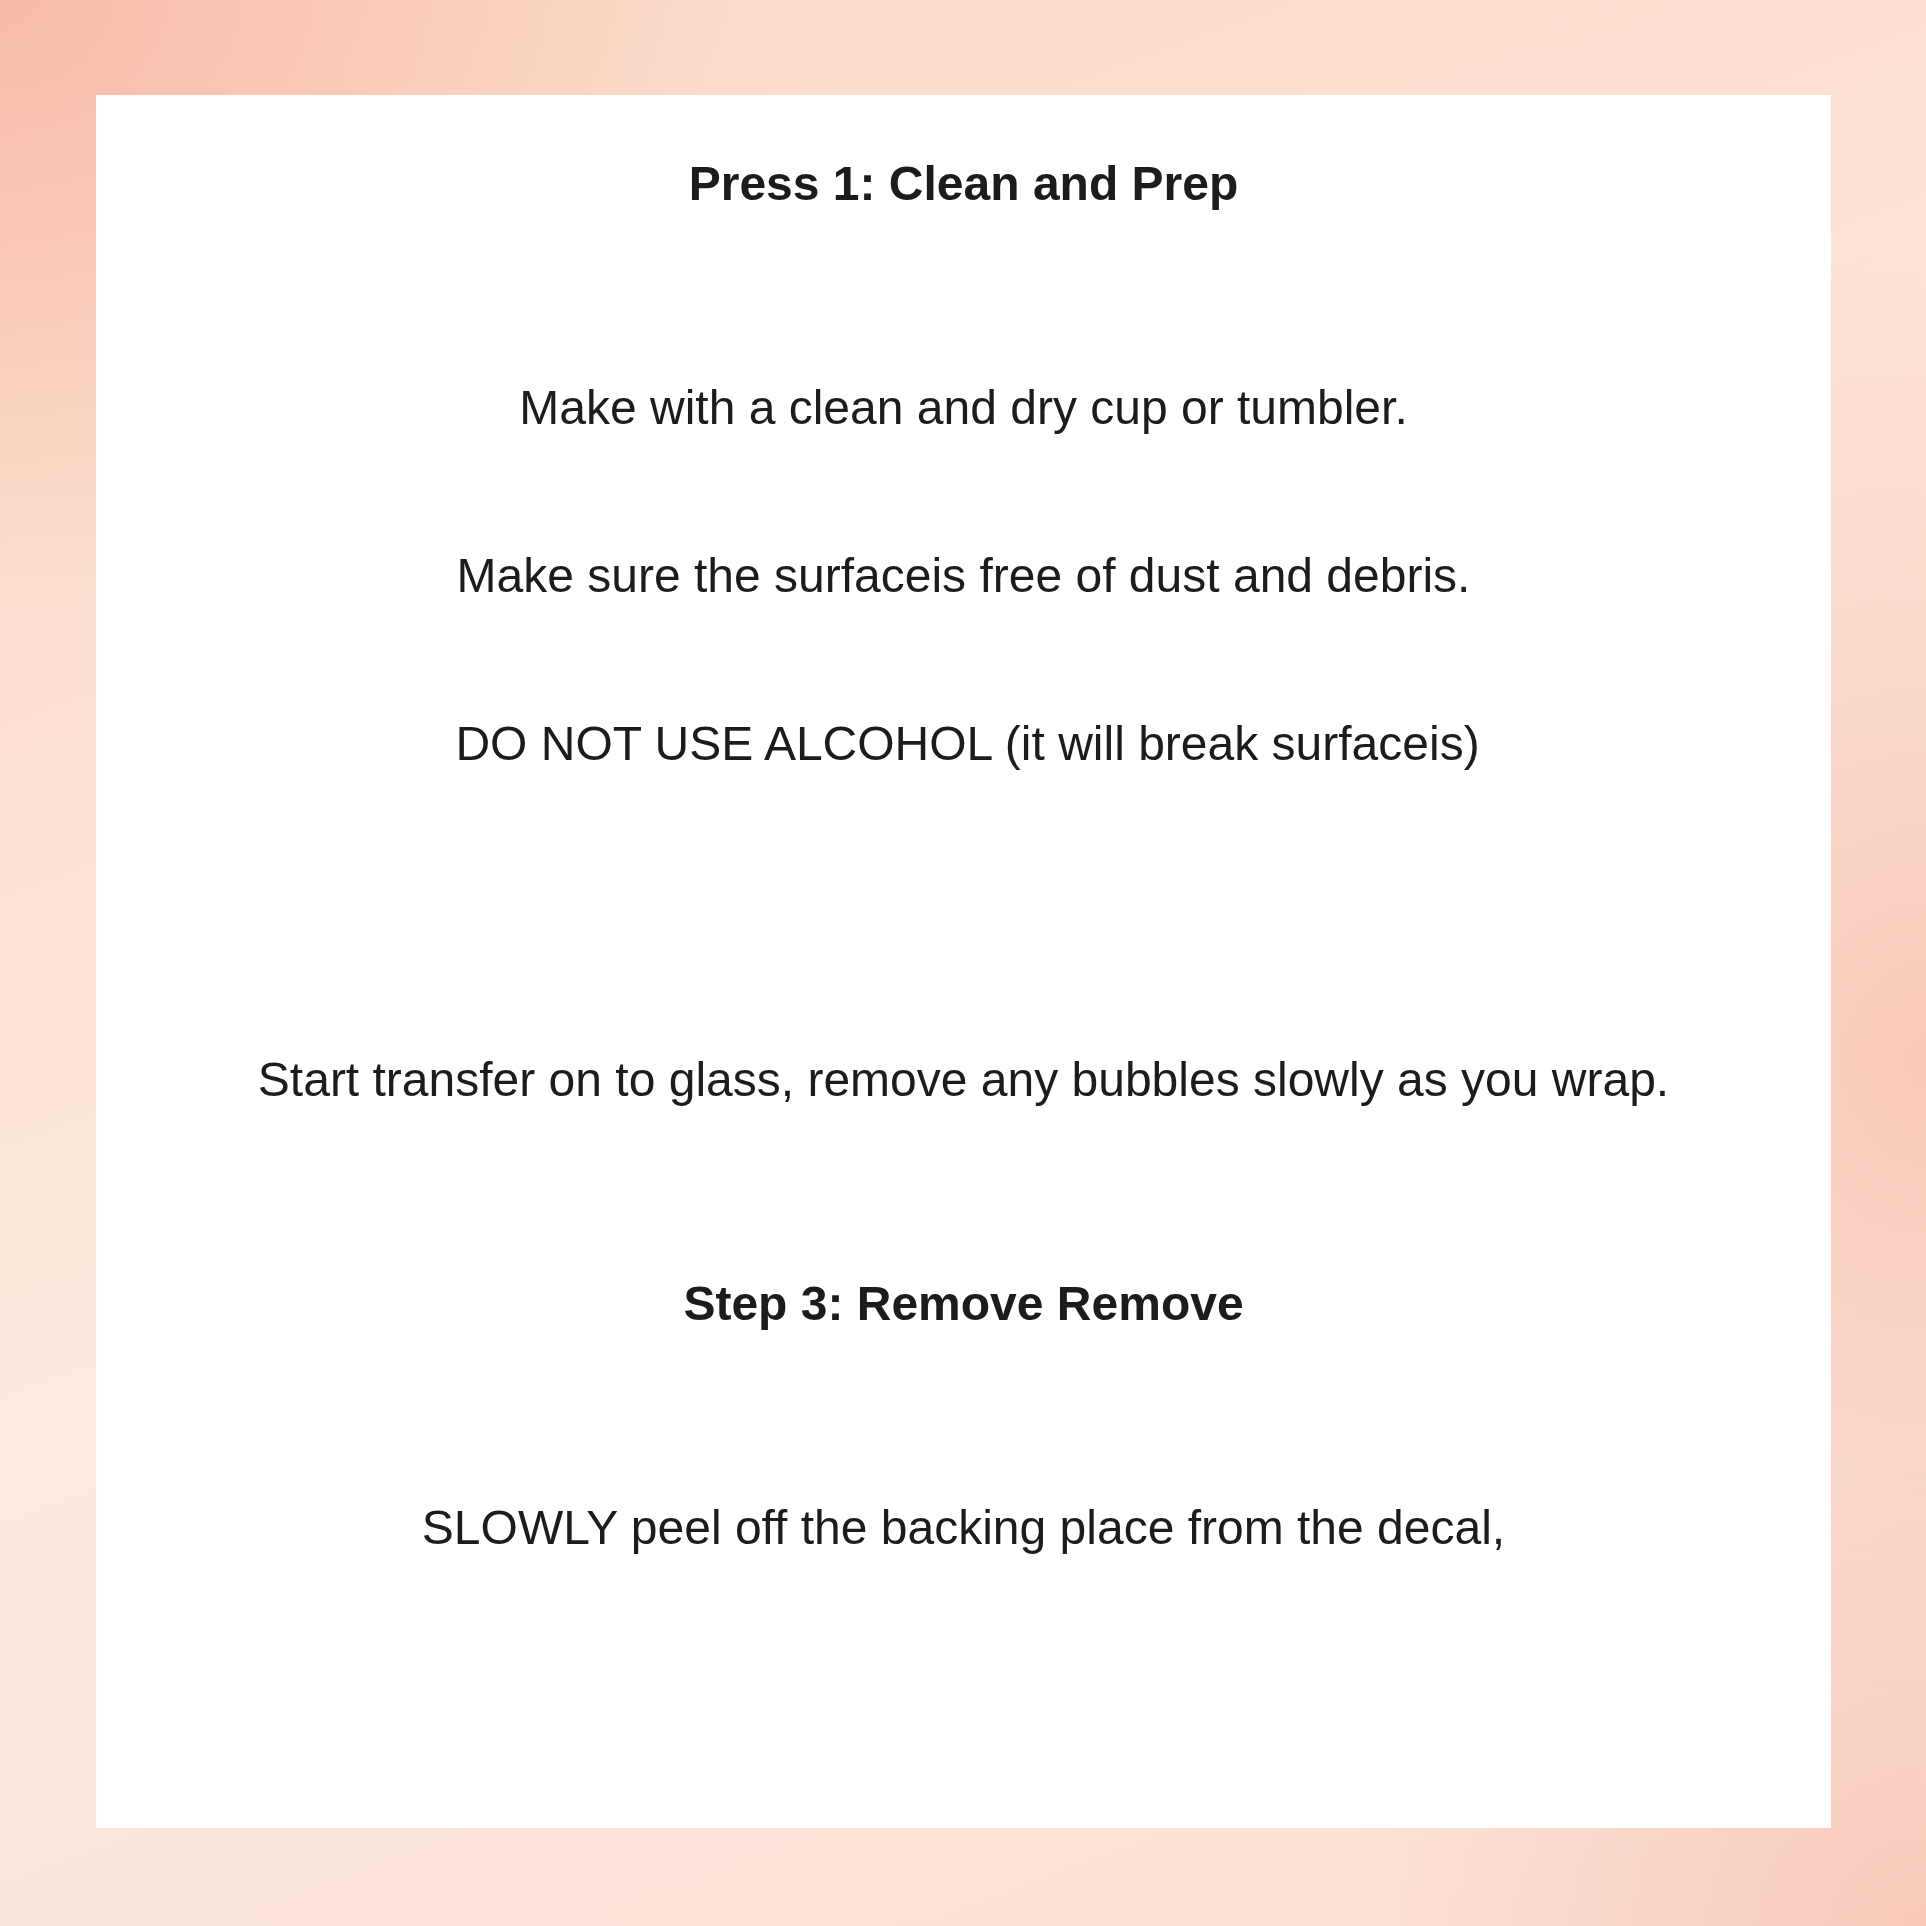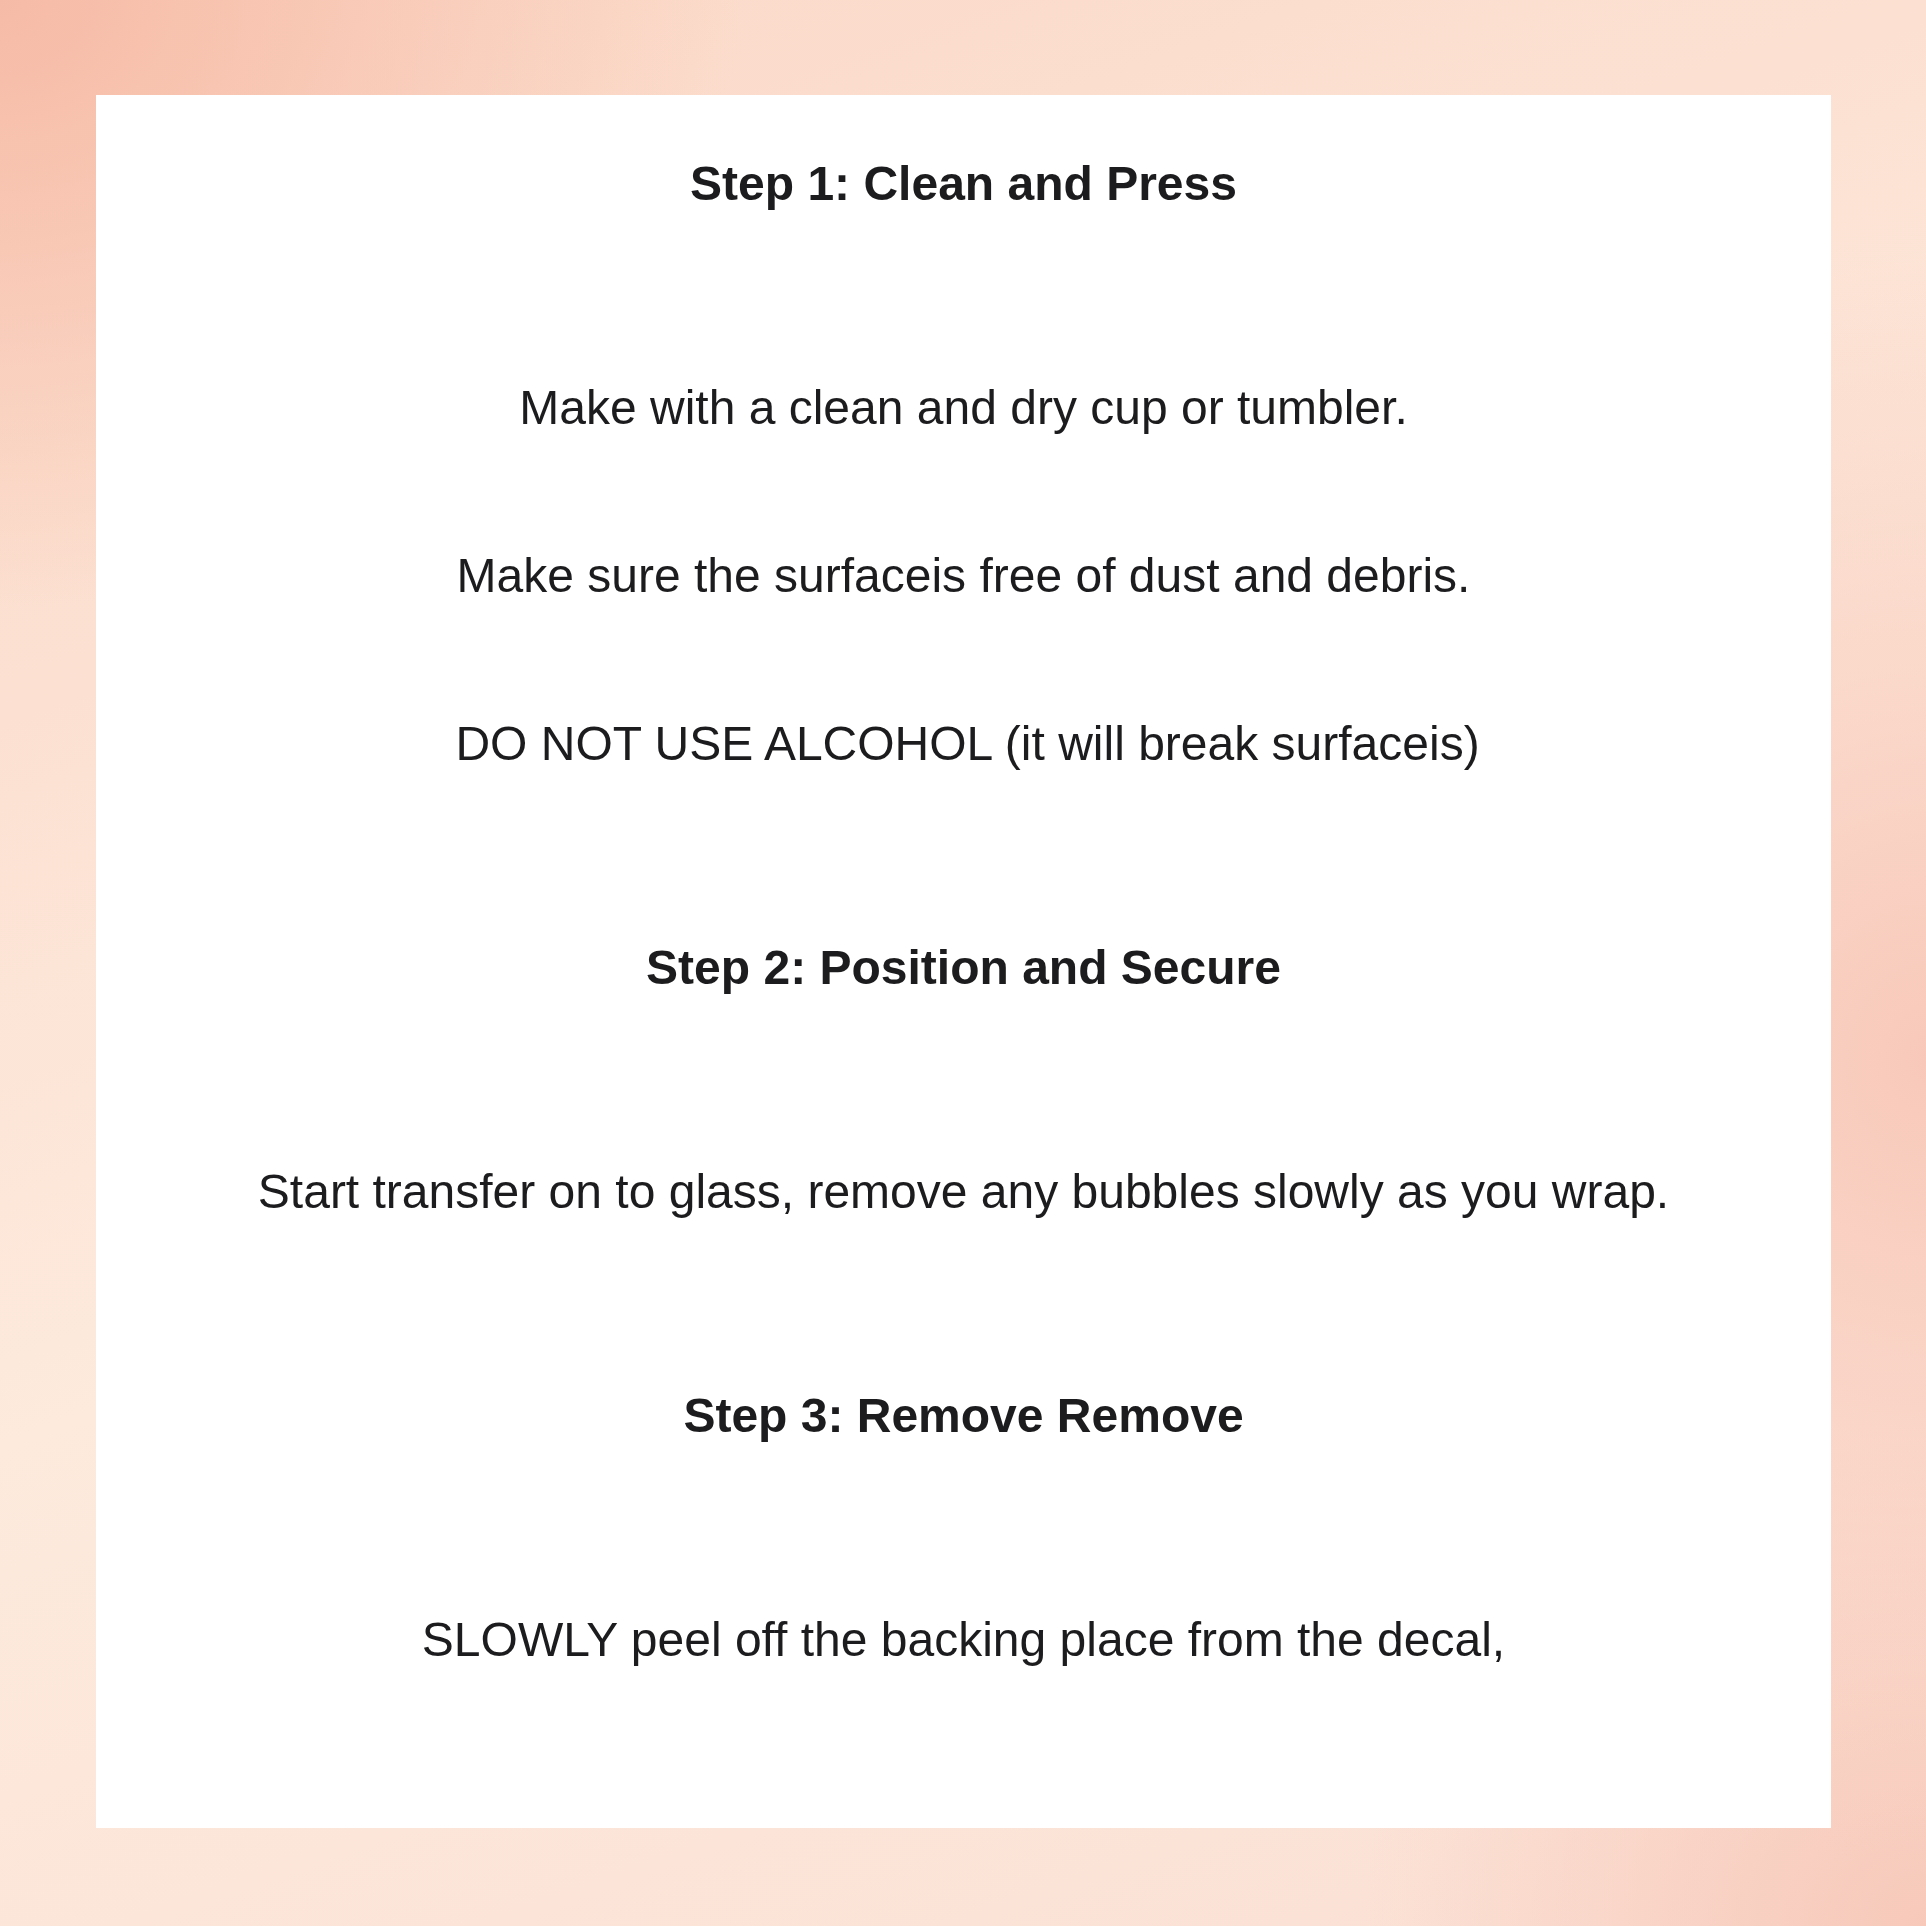--- a/index.html
+++ b/index.html
@@ -35,28 +35,27 @@
   .block + .block { margin-top: 56px; }
   .heading { font-weight: bold; }
   .bold { font-weight: normal; margin-left: 8px; }
 </style>
 </head>
 <body>
 
 <div class="poster">
   <div class="card">
 
-    <div class="block heading">Step 1: Clean and Press</div>
+    <div class="block heading">Press 1: Clean and Prep</div>
     <div class="block body">
       <div class="line">Make with a clean and dry cup or tumbler.</div>
       <div class="line">Make sure the surfaceis free of dust and debris.</div>
       <div class="line"><span class="bold">DO NOT USE ALCOHOL</span><span> (it will break surfaceis)</span></div>
     </div>
 
-    <div class="block heading">Step 2: Position and Secure</div>
     <div class="block body">
       <div class="line">Start transfer on to glass, remove any bubbles slowly as you wrap.</div>
     </div>
 
     <div class="block heading">Step 3: Remove Remove</div>
     <div class="block body">
       <div class="line">SLOWLY peel off the backing place from the decal,</div>
       
     </div>
 

